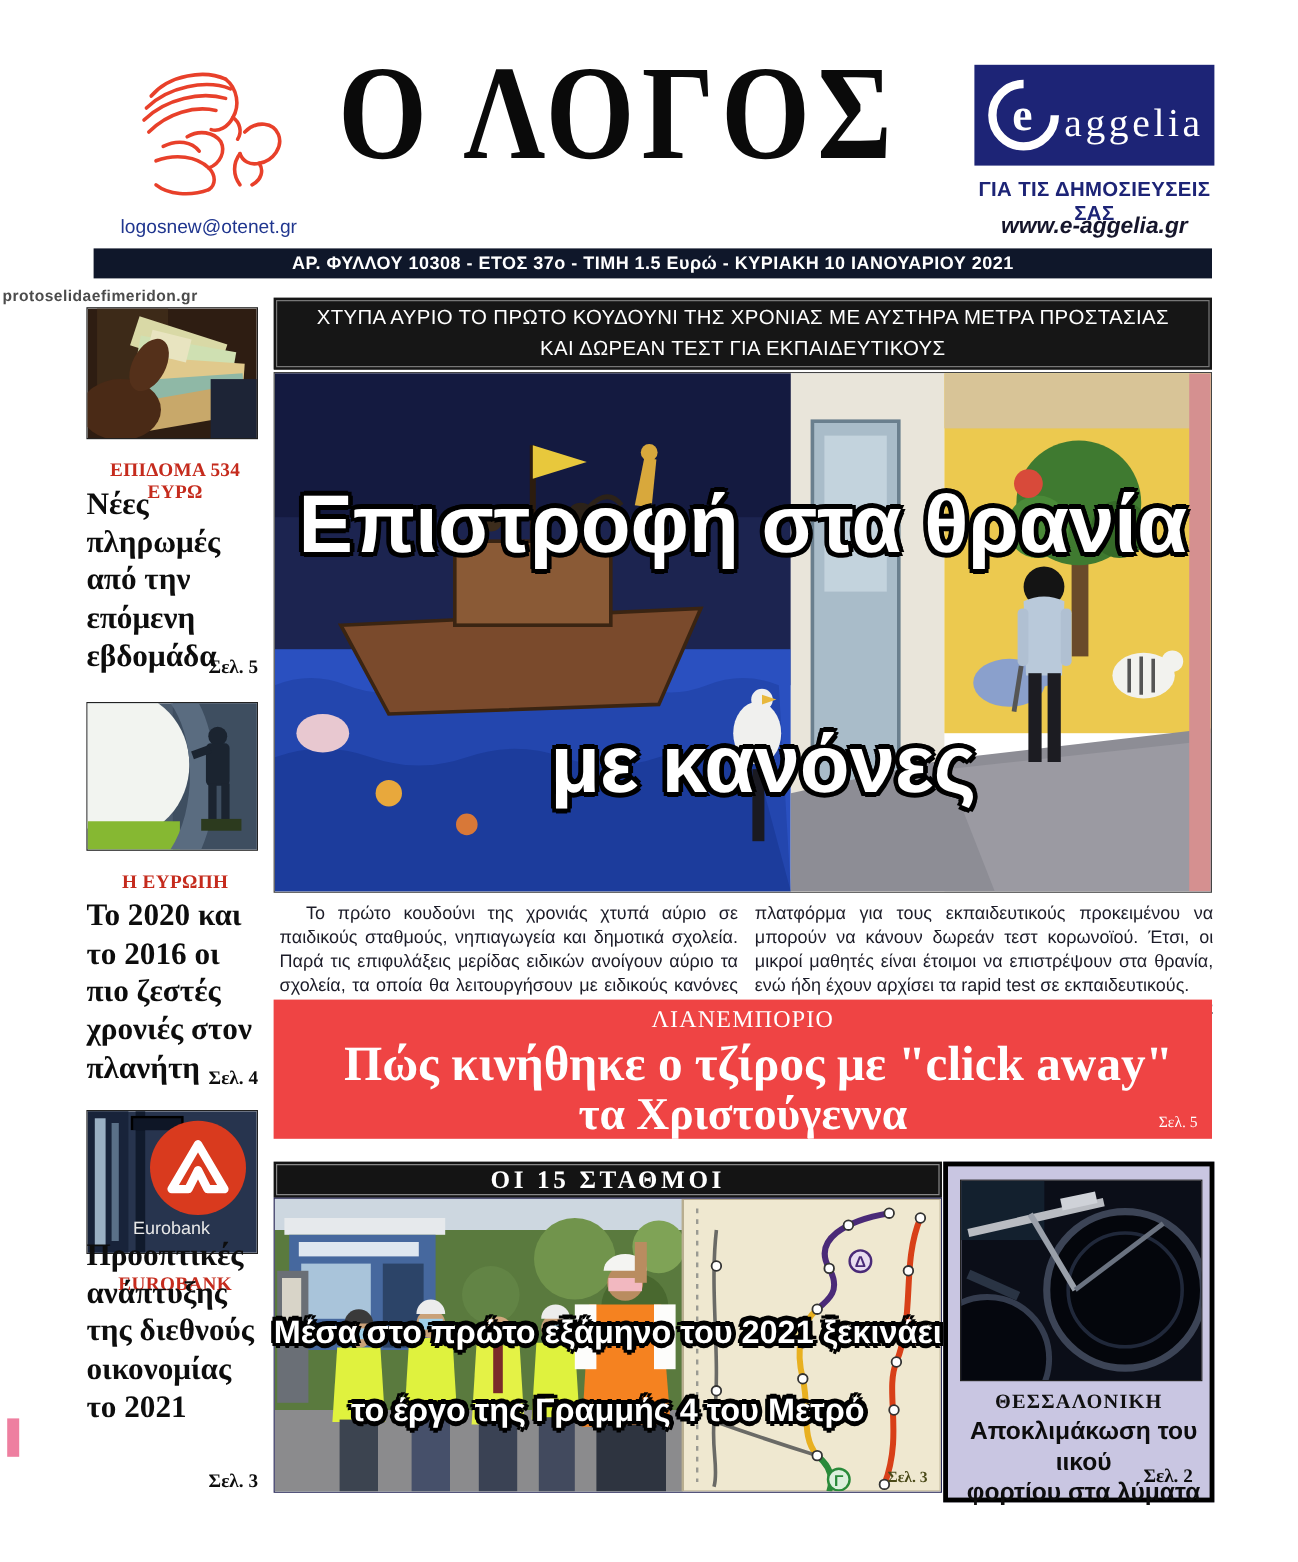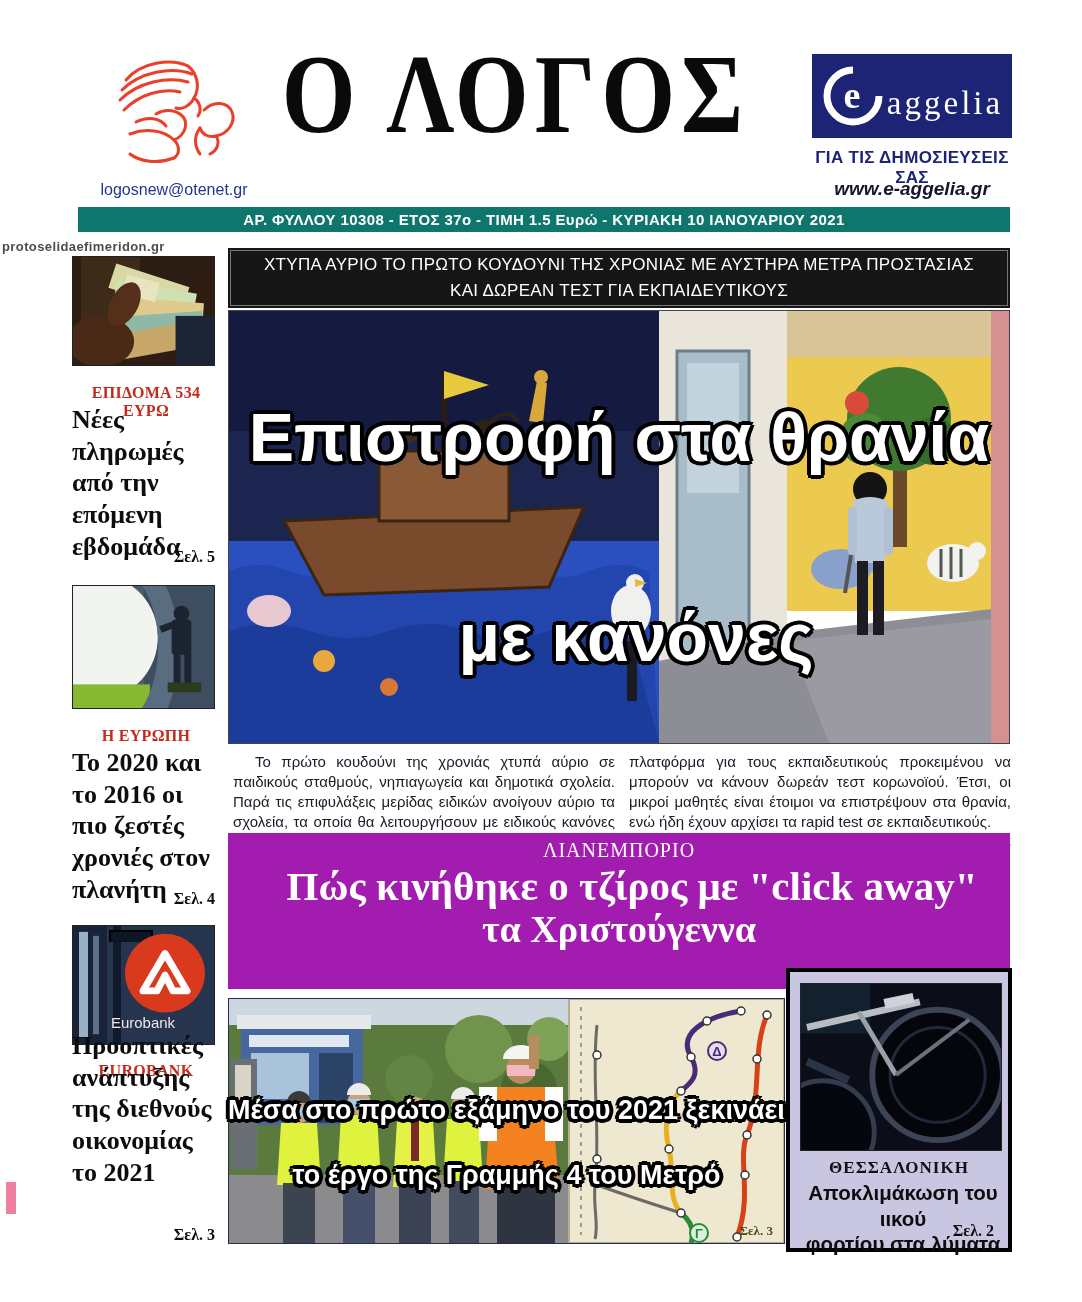--- a/index.html
+++ b/index.html
@@ -21,21 +21,21 @@
   .page-subtitle{left:258px;top:168px;width:515px;text-align:center;
     font-weight:bold;font-size:19px;letter-spacing:.5px;color:#0d0d0d;}
   .ad-box{left:812px;top:54px;width:200px;height:84px;background:#1d2476;
     display:flex;align-items:center;justify-content:center;gap:2px;}
   .ad-word{color:#fff;font-family:"Liberation Serif",serif;font-size:33px;
     letter-spacing:3px;margin-top:14px;}
   .ad-tagline{left:800px;top:148px;width:224px;text-align:center;
     color:#1d2476;font-weight:bold;font-size:17px;letter-spacing:.3px;}
   .ad-url{left:800px;top:178px;width:224px;text-align:center;
     color:#15152b;font-weight:bold;font-style:italic;font-size:19px;}
-  .issue-bar{left:78px;top:207px;width:932px;height:25px;background:#0f766e;
+  .issue-bar{left:78px;top:207px;width:932px;height:25px;background:#0f172a;
     color:#fff;font-weight:bold;font-size:15px;line-height:25px;
     text-align:center;letter-spacing:.4px;}
   .watermark{left:2px;top:239px;font-size:13px;font-weight:bold;color:#4c4c4c;
     letter-spacing:.4px;
     text-shadow:1px 1px 0 #fff,-1px -1px 0 #fff,1px -1px 0 #fff,-1px 1px 0 #fff;}
 
   
   .side-photo{left:72px;width:143px;border:1px solid #222;box-sizing:border-box;}
   .kicker{left:72px;width:148px;color:#c52b1d;font-weight:bold;font-size:16px;
     font-family:"Liberation Serif",serif;letter-spacing:.3px;text-align:center;}
@@ -57,21 +57,21 @@
     text-shadow:-3px -3px 0 #000,3px -3px 0 #000,-3px 3px 0 #000,3px 3px 0 #000,
       -4px 0 0 #000,4px 0 0 #000,0 -4px 0 #000,0 4px 0 #000;}
   .lead-h1{left:228px;top:398px;width:782px;font-size:68px;}
   .lead-h2{left:228px;top:598px;width:816px;font-size:68px;}
   .lead-body{left:233px;top:752px;width:778px;display:flex;gap:14px;}
   .body-col{width:382px;font-size:15px;line-height:1.33;text-align:justify;
     color:#1c1c28;}
   .body-col .pg{float:right;font-family:"Liberation Serif",serif;font-size:15px;}
   .body-col .ind{display:inline-block;width:22px;}
 
-  .retail-banner{left:228px;top:833px;width:782px;height:156px;background:#a21caf;
+  .retail-banner{left:228px;top:833px;width:782px;height:116px;background:#ef4444;
     color:#fff;text-align:center;box-sizing:border-box;padding-top:6px;}
   .retail-kicker{font-family:"Liberation Serif",serif;font-size:20px;
     letter-spacing:1px;}
   .retail-h1{font-family:"Liberation Serif",serif;font-weight:bold;font-size:41px;
     line-height:1.1;margin-top:2px;padding-left:26px;}
   .retail-h2{font-family:"Liberation Serif",serif;font-weight:bold;font-size:38px;
     line-height:1.1;}
   .retail-page{position:absolute;right:12px;bottom:6px;
     font-family:"Liberation Serif",serif;font-size:13px;color:#fff;}
 
@@ -274,20 +274,21 @@
     <div class="body-col"><span>πλατφόρμα για τους εκπαιδευτικούς προκειμένου να μπορούν να κάνουν δωρεάν τεστ κορωνοϊού. Έτσι, οι μικροί μαθητές είναι έτοιμοι να επιστρέψουν στα θρανία, ενώ ήδη έχουν αρχίσει τα rapid test σε εκπαιδευτικούς.</span> <b class="pg">Σελ. 2</b></div>
   </div>
 
   <div class="abs retail-banner">
     <div class="retail-kicker">ΛΙΑΝΕΜΠΟΡΙΟ</div>
     <div class="retail-h1">Πώς κινήθηκε ο τζίρος με "click away"</div>
     <div class="retail-h2">τα Χριστούγεννα</div>
     <div class="retail-page">Σελ. 5</div>
   </div>
 
+  <div class="abs metro-banner">ΟΙ 15 ΣΤΑΘΜΟΙ</div>
   <div class="abs metro-photo">
     <svg width="555" height="244" viewBox="0 0 555 244" preserveAspectRatio="none">
 
       <rect x="0" y="0" width="340" height="244" fill="#5a7a3e"></rect>
       <rect x="0" y="0" width="340" height="26" fill="#cdd7e0"></rect>
       <circle cx="60" cy="60" r="30" fill="#6e9048"></circle>
       <circle cx="250" cy="50" r="34" fill="#71944c"></circle>
       <circle cx="300" cy="90" r="28" fill="#49682f"></circle>
       <circle cx="180" cy="80" r="24" fill="#628445"></circle>
       <circle cx="320" cy="40" r="22" fill="#7fa356"></circle>

